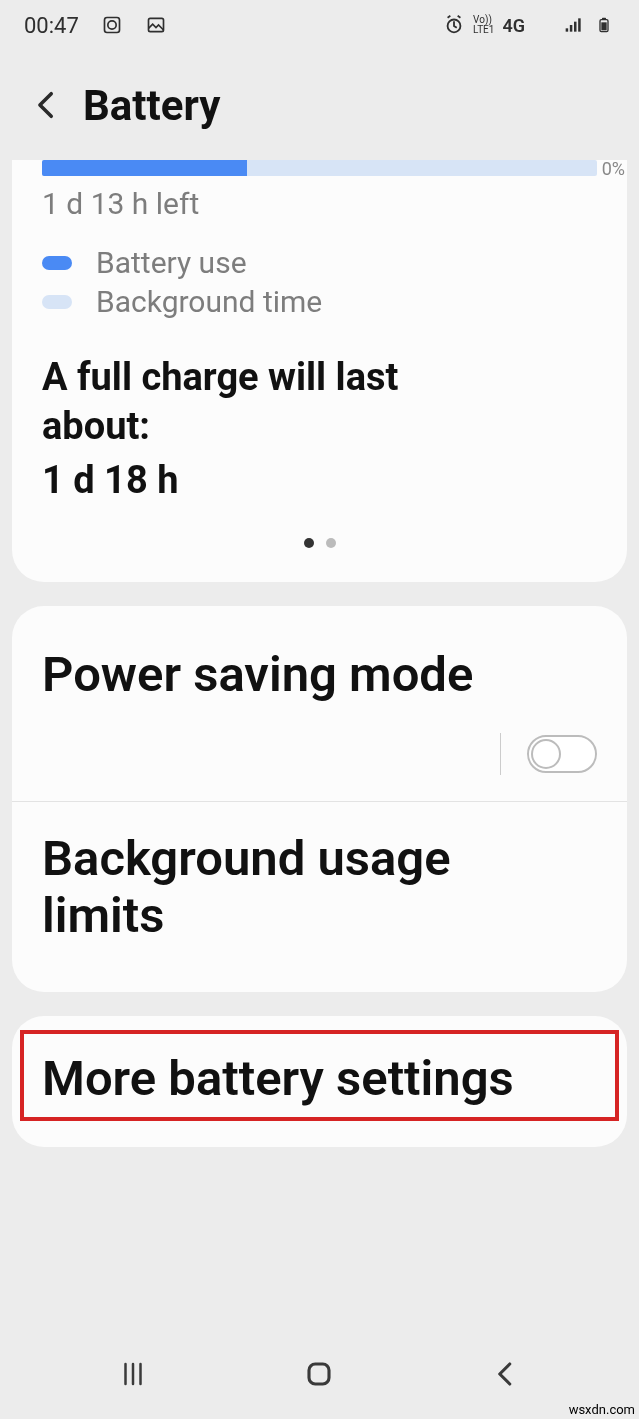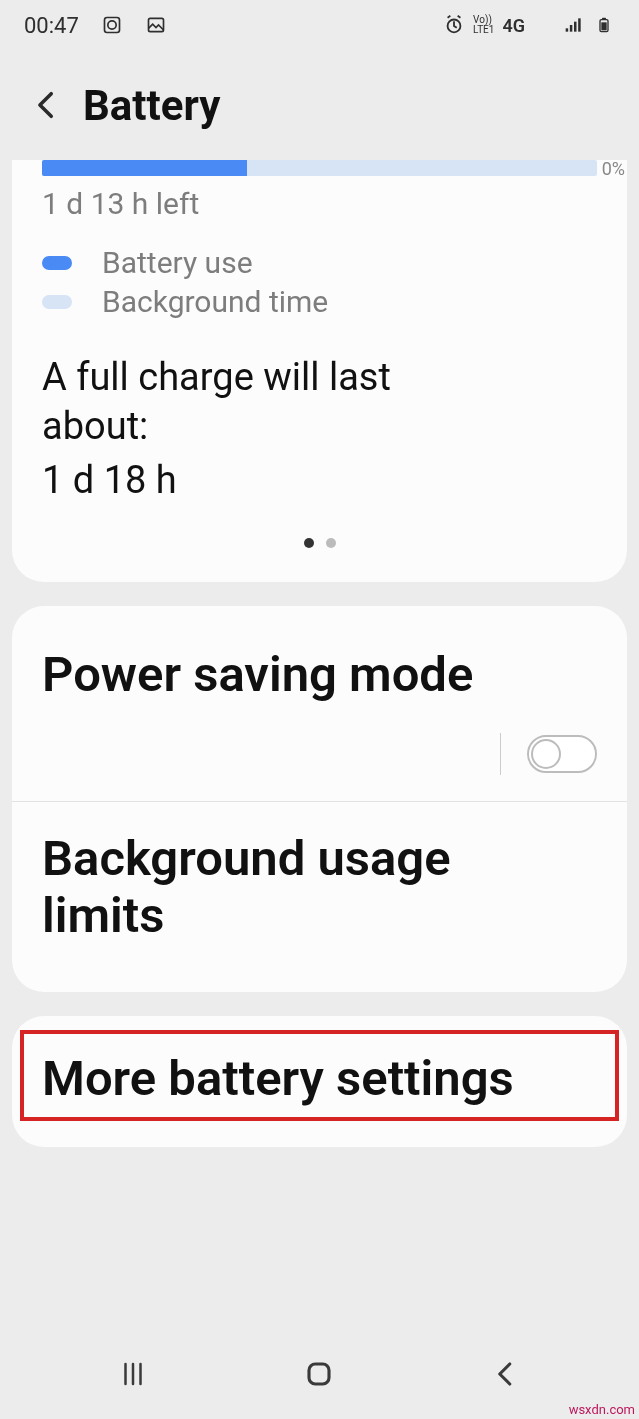--- a/index.html
+++ b/index.html
@@ -51,25 +51,25 @@
       background:#4a8af4;
       width: 37%;
     }
     .bar-zero { position:absolute; right:-28px; top:-2px; font-size:18px; color:#888;}
     .bar-labels {
       display:flex; justify-content:space-between;
       margin: 10px 30px 24px 30px;
       font-size: 30px; color:#7d7d7d;
     }
     .legend { margin: 0 30px; }
-    .legend-row { display:flex; align-items:center; gap:30px; font-size:30px; color:#7d7d7d; margin-bottom:4px; }
+    .legend-row { display:flex; align-items:center; gap:24px; font-size:30px; color:#7d7d7d; margin-bottom:4px; }
     .pill { width:30px; height:14px; border-radius:8px; }
     .pill.blue { background:#4a8af4; }
     .pill.light { background:#d7e4f6; }
-    .fullcharge { margin: 34px 30px 0 30px; }
+    .fullcharge { margin: 34px 30px 0 30px; font-weight: bold; }
     .fc-line { font-size: 38px; color:#111; line-height:1.3; }
     .fc-val { font-size: 38px; color:#111; margin-top:6px; }
     .dots { display:flex; gap:12px; justify-content:center; margin-top:36px; }
     .dot { width:10px; height:10px; border-radius:50%; background:#bbb; }
     .dot.active { background:#333; }
     .card2 { padding: 40px 30px 8px 30px; }
     .row-title { font-size: 49px; font-weight:600; color:#111; }
     .toggle-row {
       display:flex; align-items:center; justify-content:flex-end;
       margin: 30px 0 26px 0;
@@ -91,21 +91,21 @@
       border: 4px solid #d62424;
       pointer-events:none;
     }
     .navbar {
       position:absolute; bottom:0; left:0; right:0; height:80px;
       background:#ececec;
       display:flex; align-items:center; justify-content:space-around;
       padding: 0 40px 10px 40px;
     }
     .nav-icon { width:36px; height:36px; display:flex; align-items:center; justify-content:center; }
-    .watermark { position:absolute; right:4px; bottom:2px; font-size:13px; color:#be185d;}
+    .watermark { position:absolute; right:4px; bottom:2px; font-size:13px; color:#000000;}
   </style>
 </head>
 <body>
 
 <div class="statusbar">
   <div class="left">
     <span>00:47</span>
     <span class="sb-icon">
       <svg viewBox="0 0 24 24" width="20" height="20" fill="none" stroke="#2f2f2f" stroke-width="2">
           <rect x="3" y="3" width="18" height="18" rx="3"></rect>

